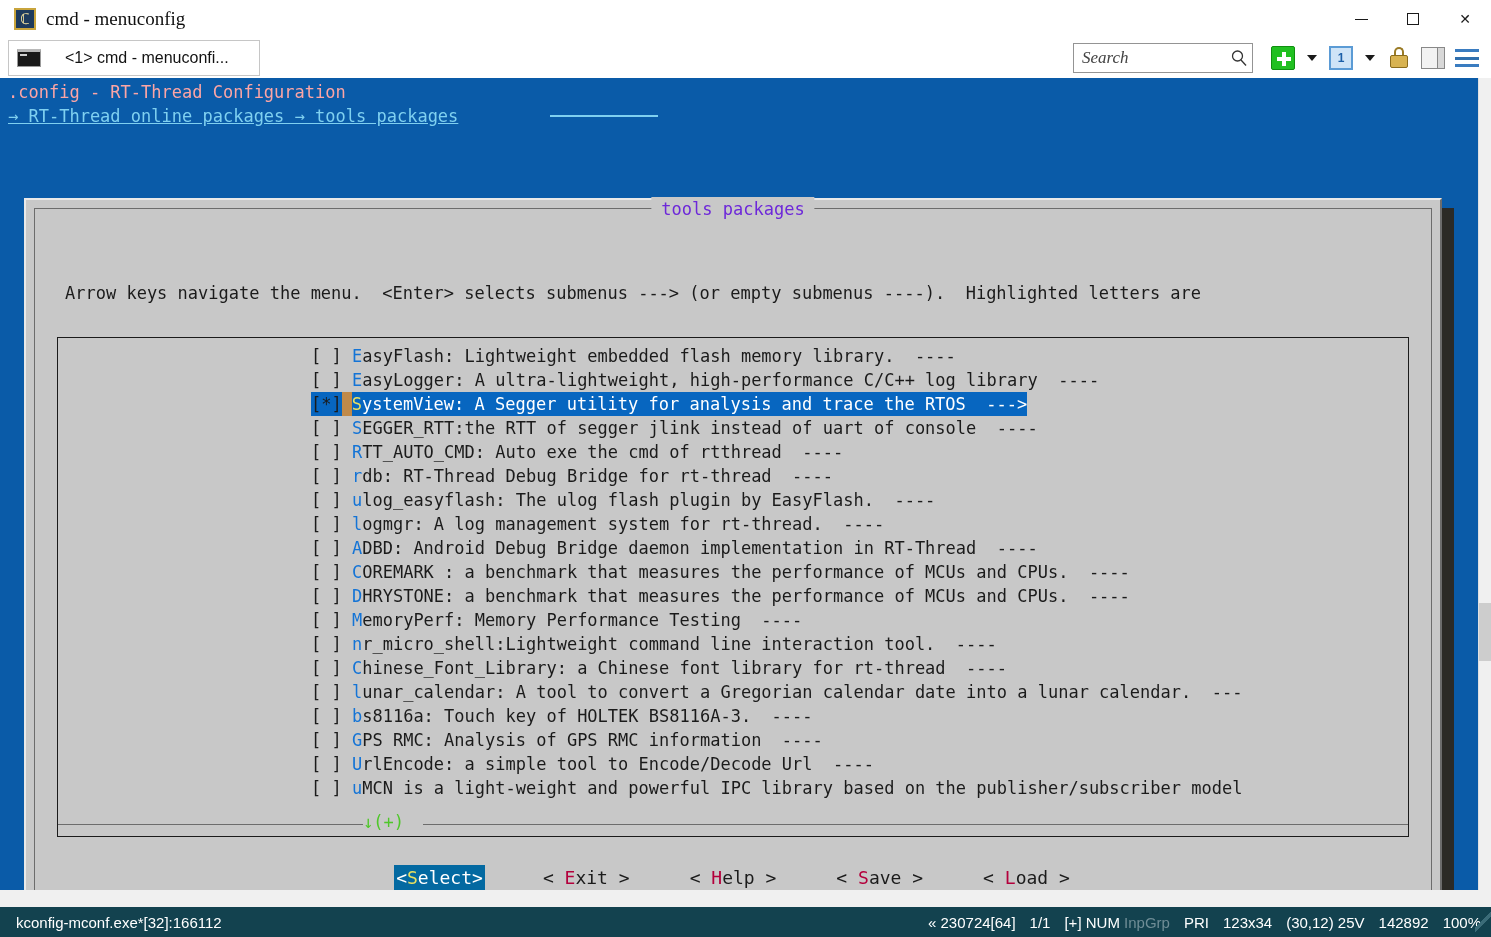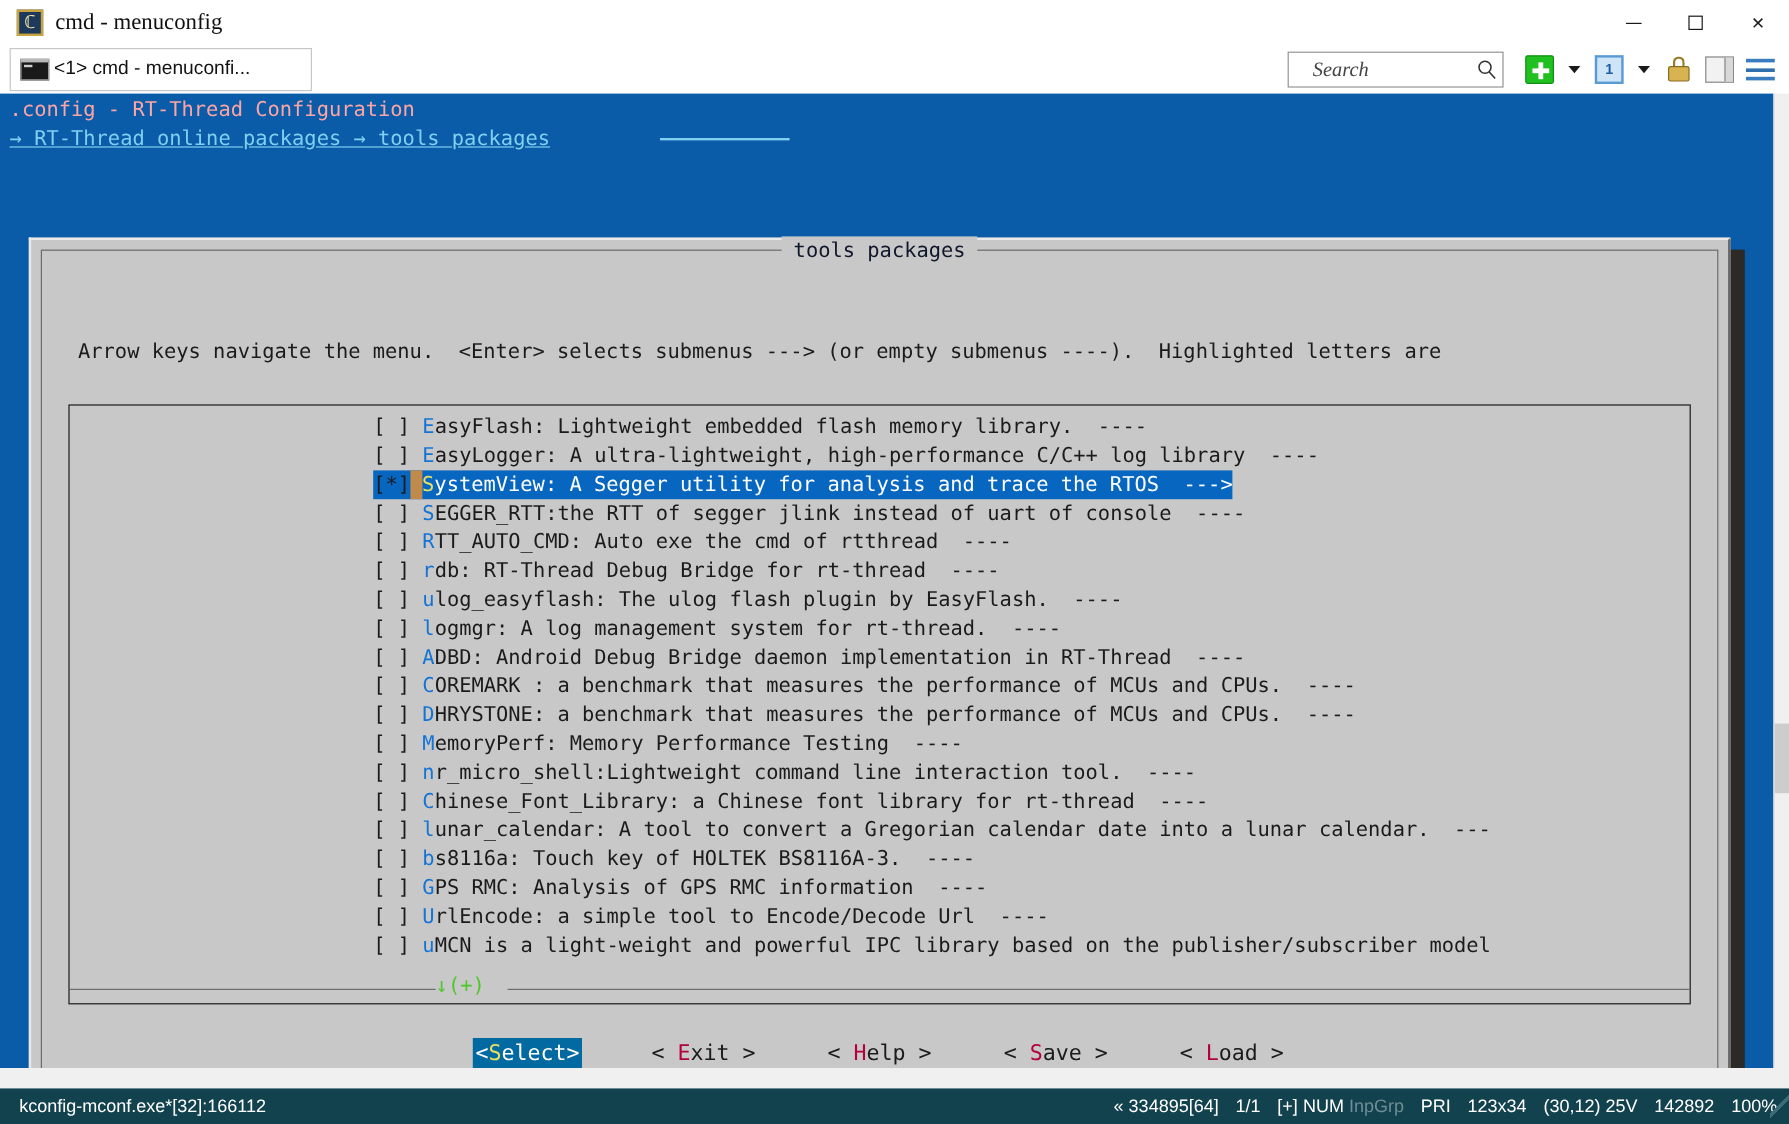--- a/index.html
+++ b/index.html
@@ -37,41 +37,41 @@
   .tb-max { display:block; width:12px; height:12px; border:1px solid #1a1a1a; }
 
   
   .tabstrip {
     position: absolute; left: 0; top: 38px; width: 1491px; height: 40px;
     background: #ffffff;
   }
   .tab {
     position: absolute; left: 8px; top: 2px; width: 252px; height: 36px;
     border: 1px solid #c6c6c6; background: #ffffff;
-    display: flex; align-items: center; gap: 4px; padding-left: 8px;
+    display: flex; align-items: center; gap: 24px; padding-left: 8px;
   }
   .tab-ico {
     width: 24px; height: 18px; background: #1a1a1a;
     border-top: 3px solid #b9b9b9; border-left:1px solid #9a9a9a;
     border-right:1px solid #9a9a9a; border-bottom:1px solid #9a9a9a;
     position: relative; flex: none;
   }
   .tab-ico::after {
     content:""; position:absolute; left:2px; top:2px; width:7px; height:2px;
     background:#cfcfcf;
   }
   .tab-label { font-size: 16px; color: #121212; white-space: nowrap; }
 
   .toolbar {
     position: absolute; right: 10px; top: 3px; height: 34px;
     display: flex; align-items: center; gap: 6px;
   }
   .search-box {
     width: 180px; height: 30px; border: 1px solid #949494; background: #fff;
-    display: flex; align-items: center; padding: 0 4px 0 20px;
+    display: flex; align-items: center; padding: 0 4px 0 8px;
   }
   .search-box input {
     border: none; outline: none; flex: 1; font-size: 17px;
     font-family: "Liberation Serif", serif; font-style: italic; color: #2a2a2a;
     background: transparent; width: 100%;
   }
   .search-box input::placeholder { color: #444; opacity: 1; }
   .tb-sep { width: 4px; }
   .ico-btn {
     width: 28px; height: 28px; display:flex; align-items:center;
@@ -141,21 +141,21 @@
     background:#c8c8c8;
     border-top:2px solid #e9e9e9; border-left:2px solid #e9e9e9;
     border-right:2px solid #6c6c6c; border-bottom:2px solid #6c6c6c;
   }
   .dlg-inner {
     position:absolute; left:8px; top:8px; right:8px; bottom:8px;
     border:1px solid #6c6c6c;
   }
   .dlg-title {
     position:absolute; top:-12px; left:50%; transform:translateX(-50%);
-    background:#c8c8c8; color:#0f172a; padding:0 10px;
+    background:#c8c8c8; color:#6d28d9; padding:0 10px;
     font-family:"DejaVu Sans Mono", monospace; font-size:17px;
     white-space:pre;
   }
   .helptext {
     position:absolute; left:30px; top:24px; right:14px;
     color:#1b1b1b; font-family:"DejaVu Sans Mono", monospace;
     font-size:17px; line-height:24px; white-space:pre;
   }
 
   
@@ -369,21 +369,21 @@
     <div class="up"></div>
     <div class="thumb"></div>
     <div class="dn"></div>
   </div>
 
   <div class="white-strip"></div>
 
   <div class="statusbar">
     <span class="sb-left">kconfig-mconf.exe*[32]:166112</span>
     <span class="sb-right">
-      <span>« 334895[64]</span>
+      <span>« 230724[64]</span>
       <span>1/1</span>
       <span><span>[+]</span> <span>NUM</span> <span class="sb-dim">InpGrp</span></span>
       <span>PRI</span>
       <span>123x34</span>
       <span>(30,12) 25V</span>
       <span>142892</span>
       <span>100%</span>
     </span>
     <span class="sb-grip"></span>
   </div>

